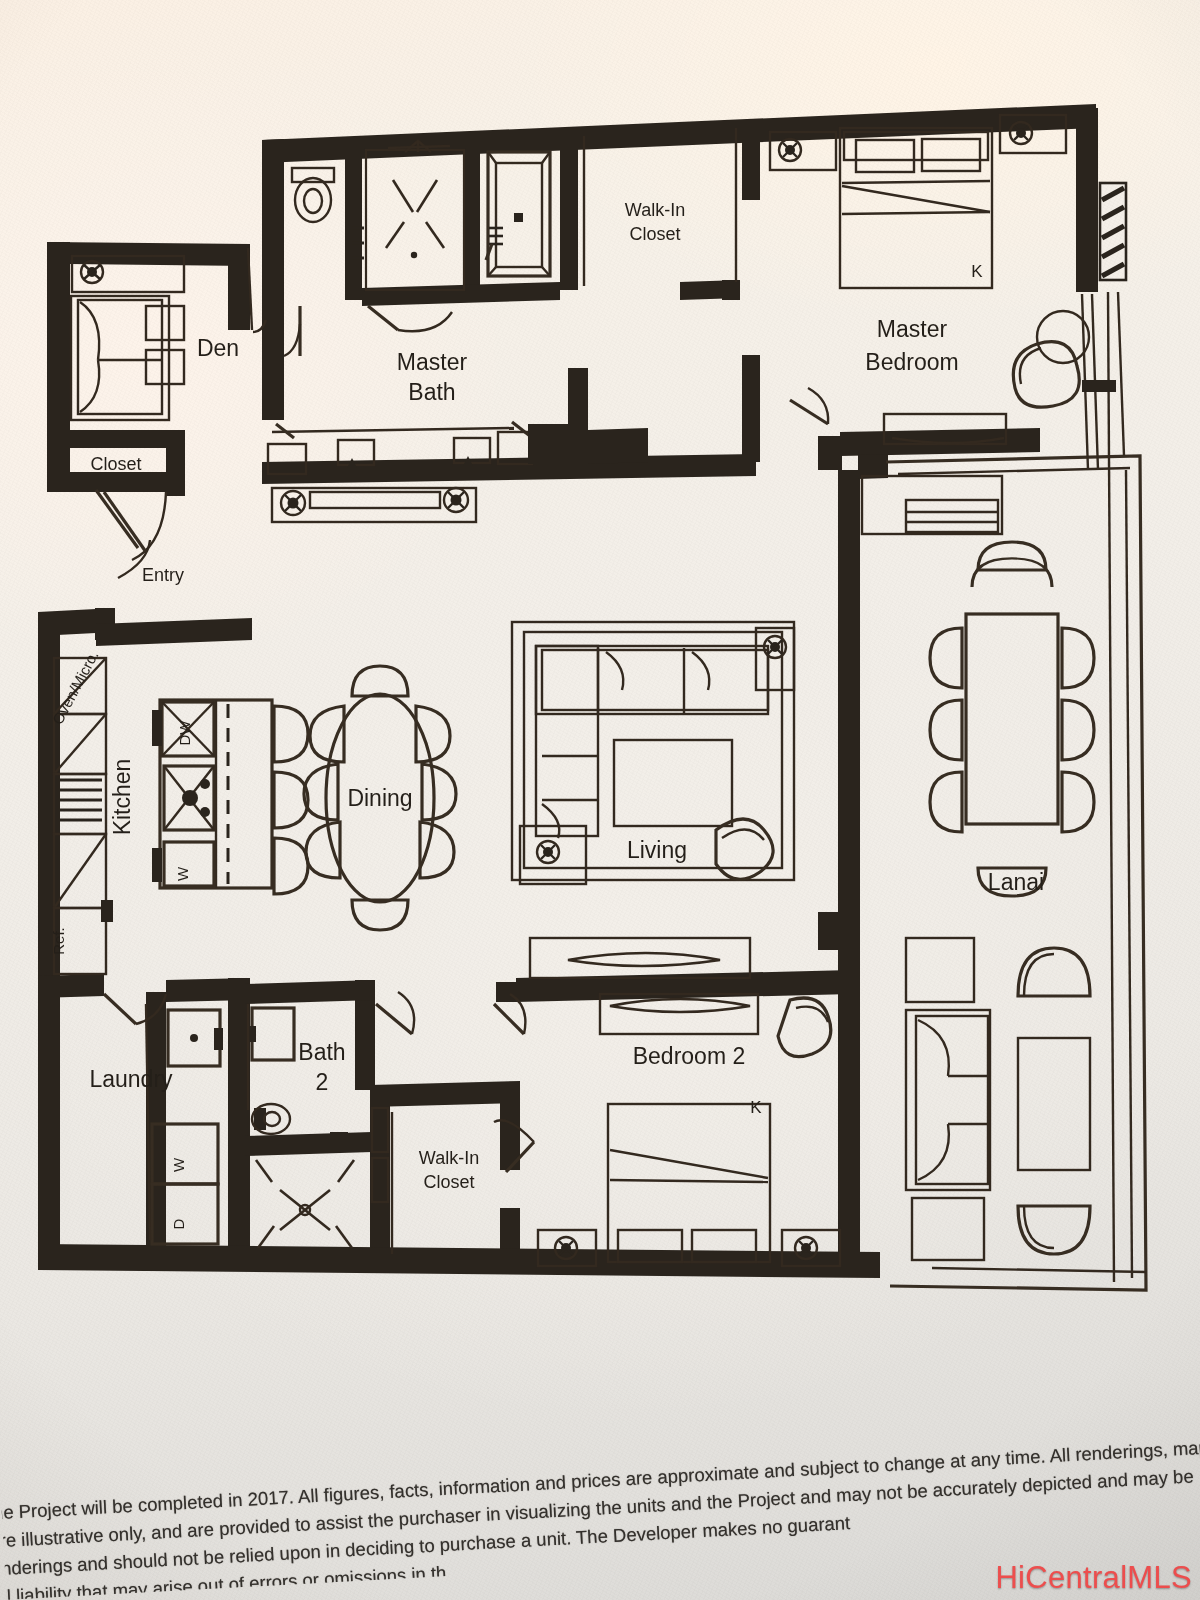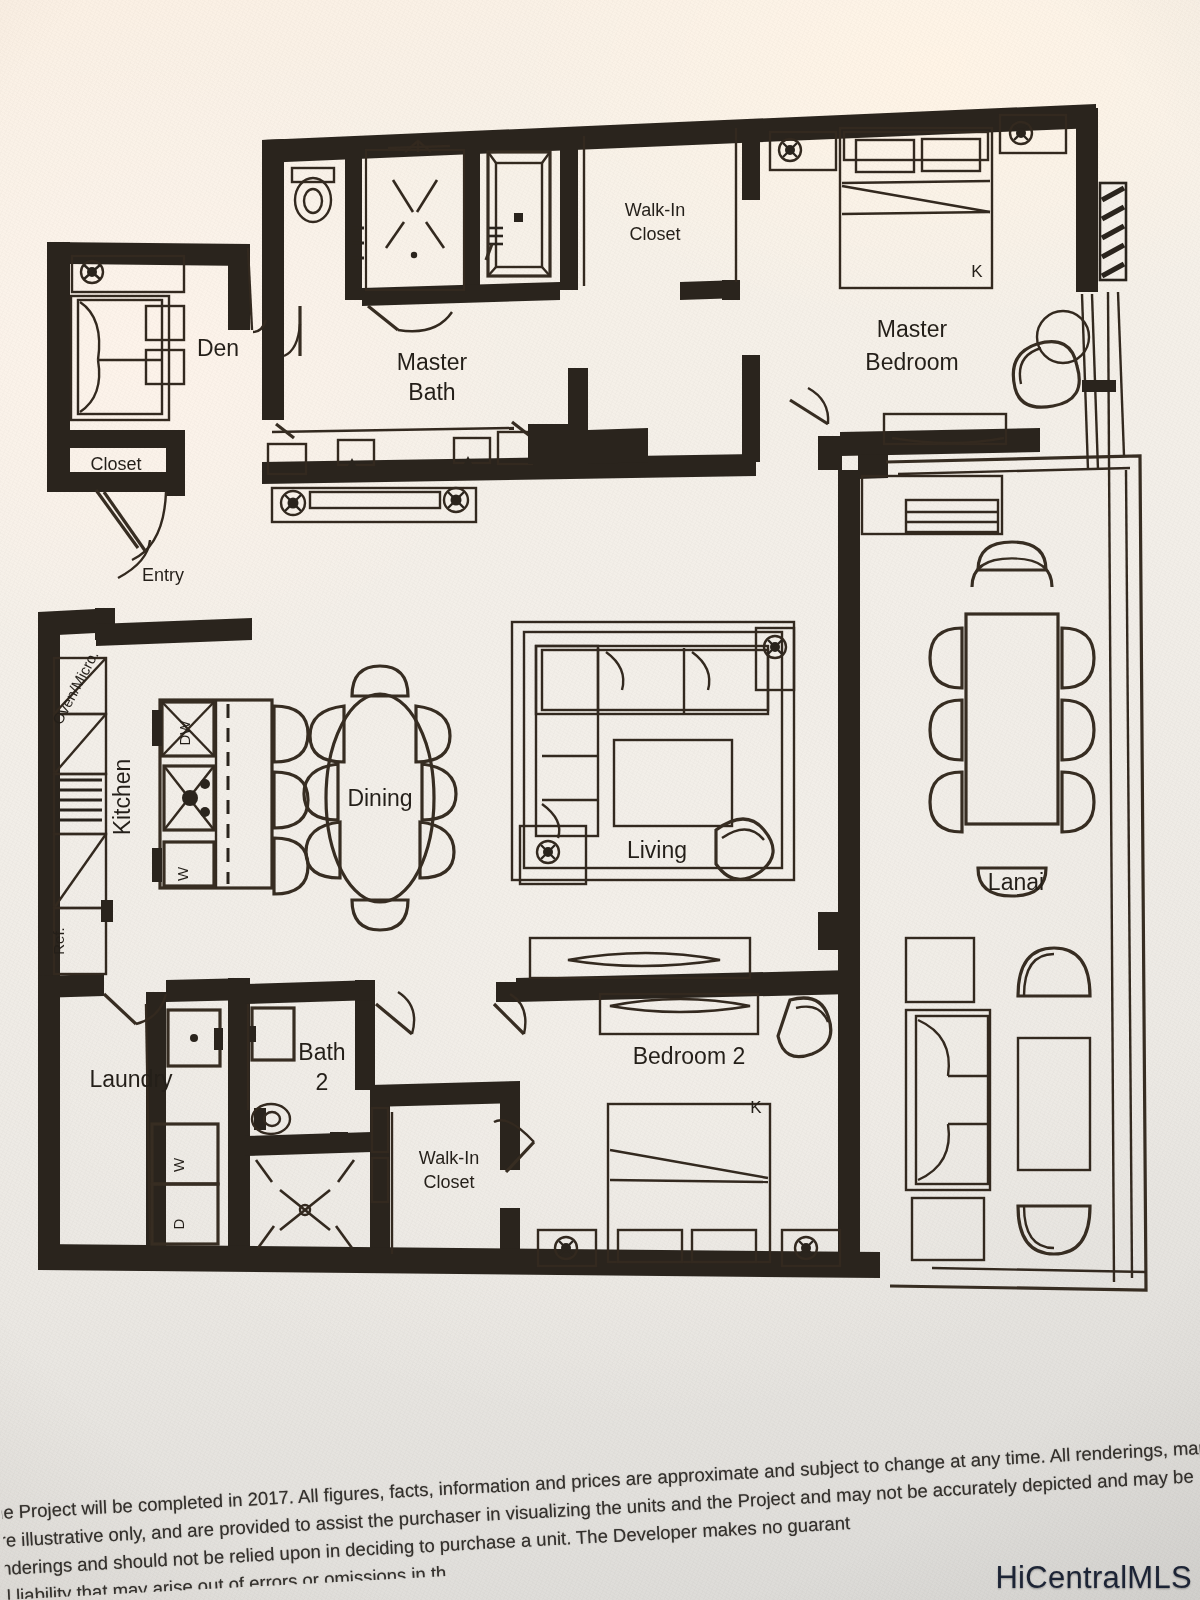--- a/index.html
+++ b/index.html
@@ -50,21 +50,21 @@
   #disclaimer p{
     margin:0 0 3px 0;
     font-family:"Liberation Sans","DejaVu Sans",sans-serif;
     font-size:18.5px;line-height:25px;color:#33302c;white-space:nowrap;
     text-shadow:0 0 1.1px rgba(60,55,50,.55);
   }
   #disc-inner{position:absolute;left:-14px;top:22px;width:1320px;}
   #wm{
     position:absolute;right:8px;bottom:4px;
     font-family:"Liberation Sans","DejaVu Sans",sans-serif;
-    font-size:31px;letter-spacing:.3px;color:#0f172a;
+    font-size:31px;letter-spacing:.3px;color:#ef4444;
     text-shadow:0 1px 2px rgba(0,0,0,.35);
     opacity:.93;
   }
 </style>
 </head>
 <body>
 
 <div id="paper"></div>
 
 <div id="planwrap">

